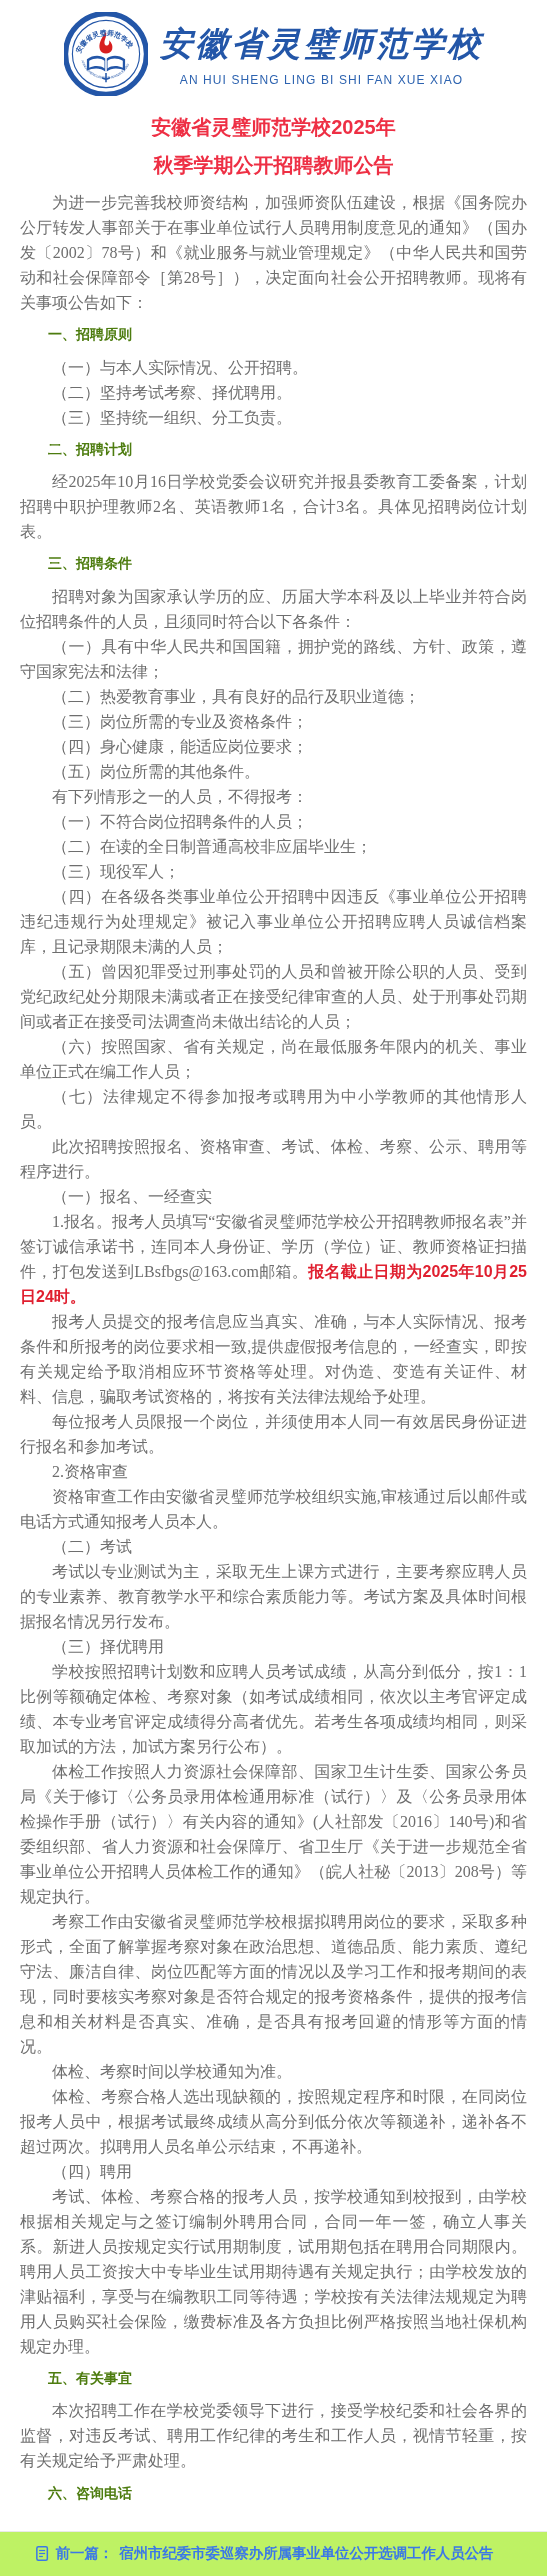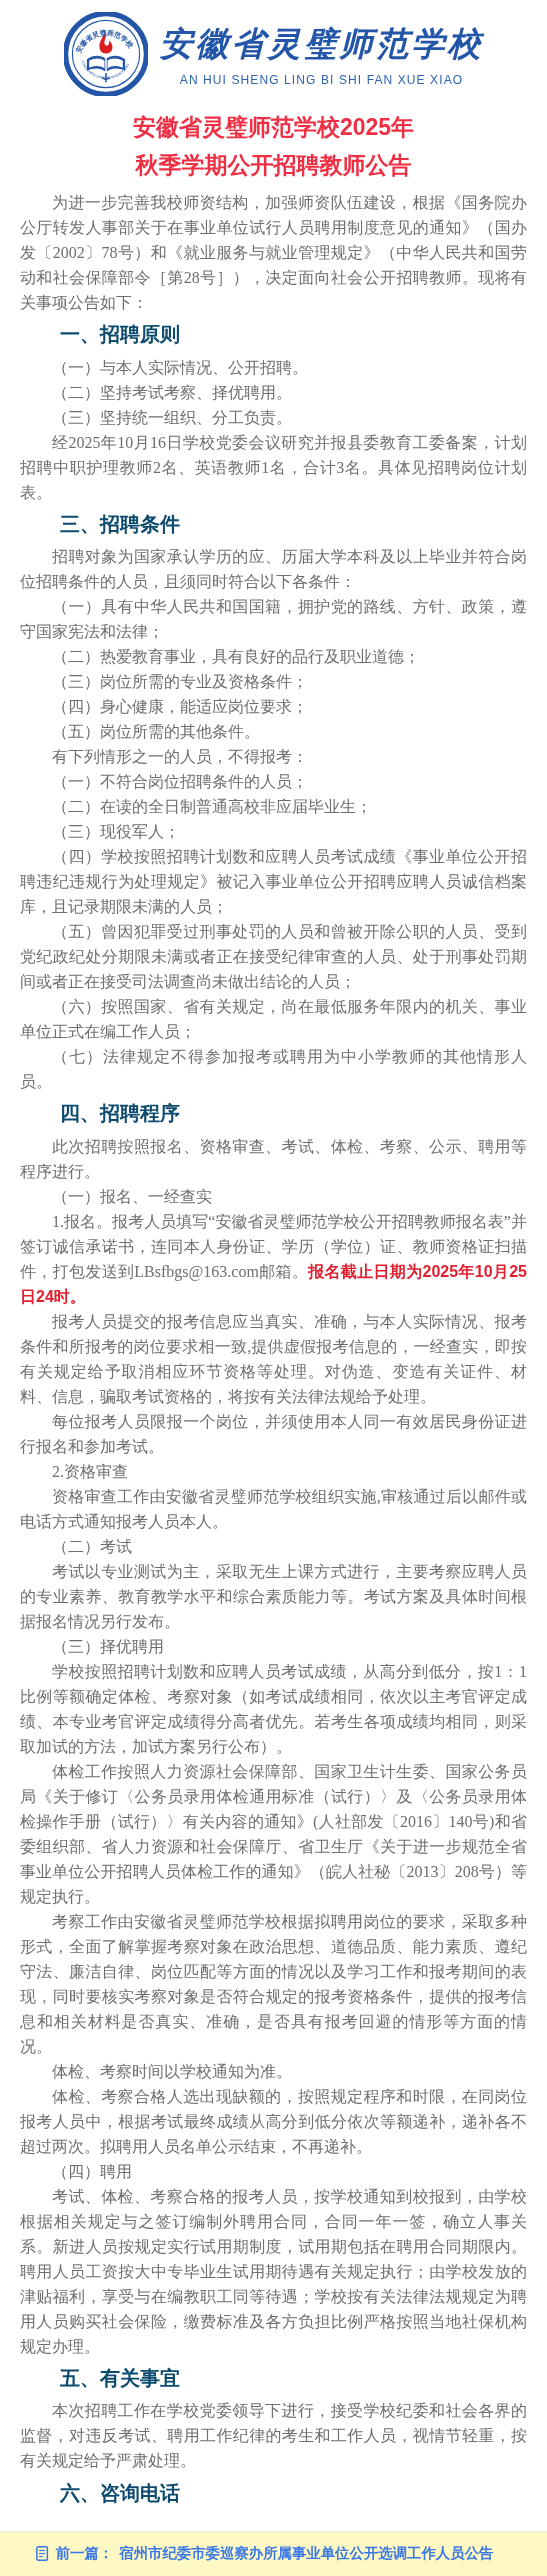--- a/index.html
+++ b/index.html
@@ -8,32 +8,32 @@
 
   
   .header{display:flex;align-items:center;justify-content:center;padding-top:12px;gap:12px;}
   .logo{width:84px;height:84px;flex:0 0 auto;}
   .names{display:flex;flex-direction:column;align-items:center;}
   .zh-name{font-family:"DejaVu Serif","Liberation Serif",serif;font-style:italic;font-weight:bold;
            color:#2356a8;font-size:33px;letter-spacing:3px;line-height:43px;white-space:nowrap;}
   .py-name{color:#2d63b0;font-size:12px;letter-spacing:1.1px;margin-top:8px;white-space:nowrap;}
 
   
-  .title{margin-top:12px;text-align:center;color:#ee2f44;font-weight:bold;font-size:23px;line-height:38px;}
+  .title{margin-top:12px;text-align:center;color:#ee2f44;font-weight:bold;font-size:20px;line-height:38px;}
 
   
   .body{padding:0 20px;margin-top:6px;color:#6e6e6e;font-size:16px;line-height:25px;
         text-align:justify;font-family:"Liberation Serif","DejaVu Serif",serif;}
   .doc-p{margin:0;text-indent:2em;}
-  .doc-h{margin:5.3px 0 5.3px 0;color:#0c4a6e;font-size:20px;font-weight:bold;text-indent:2em;
+  .doc-h{margin:5.3px 0 5.3px 0;color:#4d7c0f;font-size:14px;font-weight:bold;text-indent:2em;
          line-height:29px;font-family:"Liberation Sans",sans-serif;}
   .red-bold{color:#e01f2f;font-weight:bold;font-family:"Liberation Sans",sans-serif;}
 
   
-  .footer{position:absolute;left:0;right:0;bottom:0;height:44px;border-top:0.8px solid #e9e9e9;background:#fef9c3;}
+  .footer{position:absolute;left:0;right:0;bottom:0;height:44px;border-top:0.8px solid #e9e9e9;background:#bef264;}
   .prev-link{position:absolute;left:36px;top:12px;display:flex;align-items:center;gap:6px;
              color:#3b78e7;font-weight:bold;font-size:14.4px;text-decoration:none;cursor:pointer;white-space:nowrap;}
   .prev-icon{width:13.7px;height:15px;flex:0 0 auto;}
 
   
   .watermark{position:absolute;right:4.6px;bottom:0;width:135px;text-align:center;pointer-events:none;}
   .wm-name{font-family:"DejaVu Serif","Liberation Serif",serif;font-style:italic;font-weight:bold;
            font-size:25px;line-height:27px;color:#ffd24a;letter-spacing:1.5px;white-space:nowrap;
            text-shadow:0.8px 0.8px 0 #d92b00,-0.8px -0.8px 0 #d92b00,0.8px -0.8px 0 #d92b00,-0.8px 0.8px 0 #d92b00,1.5px 2.3px 2.3px #8a0000;}
   .wm-bar{margin-top:-1.5px;background:linear-gradient(90deg,#cf0000,#ff7a00);border-radius:1.5px;
@@ -72,37 +72,37 @@
     <div>安徽省灵璧师范学校2025年</div>
     <div>秋季学期公开招聘教师公告</div>
   </div>
 
   <div class="body">
       <p class="doc-p">为进一步完善我校师资结构，加强师资队伍建设，根据《国务院办公厅转发人事部关于在事业单位试行人员聘用制度意见的通知》（国办发〔2002〕78号）和《就业服务与就业管理规定》（中华人民共和国劳动和社会保障部令［第28号］），决定面向社会公开招聘教师。现将有关事项公告如下：</p>
       <h3 class="doc-h">一、招聘原则</h3>
       <p class="doc-p">（一）与本人实际情况、公开招聘。</p>
       <p class="doc-p">（二）坚持考试考察、择优聘用。</p>
       <p class="doc-p">（三）坚持统一组织、分工负责。</p>
+      <h3 class="doc-h">二、招聘计划</h3>
       <p class="doc-p">经2025年10月16日学校党委会议研究并报县委教育工委备案，计划招聘中职护理教师2名、英语教师1名，合计3名。具体见招聘岗位计划表。</p>
       <h3 class="doc-h">三、招聘条件</h3>
       <p class="doc-p">招聘对象为国家承认学历的应、历届大学本科及以上毕业并符合岗位招聘条件的人员，且须同时符合以下各条件：</p>
       <p class="doc-p">（一）具有中华人民共和国国籍，拥护党的路线、方针、政策，遵守国家宪法和法律；</p>
       <p class="doc-p">（二）热爱教育事业，具有良好的品行及职业道德；</p>
       <p class="doc-p">（三）岗位所需的专业及资格条件；</p>
       <p class="doc-p">（四）身心健康，能适应岗位要求；</p>
       <p class="doc-p">（五）岗位所需的其他条件。</p>
       <p class="doc-p">有下列情形之一的人员，不得报考：</p>
       <p class="doc-p">（一）不符合岗位招聘条件的人员；</p>
       <p class="doc-p">（二）在读的全日制普通高校非应届毕业生；</p>
       <p class="doc-p">（三）现役军人；</p>
-      <p class="doc-p">（四）学校按照招聘计划数和应聘人员考试成绩《事业单位公开招聘违纪违规行为处理规定》被记入事业单位公开招聘应聘人员诚信档案库，且记录期限未满的人员；</p>
+      <p class="doc-p">（四）在各级各类事业单位公开招聘中因违反《事业单位公开招聘违纪违规行为处理规定》被记入事业单位公开招聘应聘人员诚信档案库，且记录期限未满的人员；</p>
       <p class="doc-p">（五）曾因犯罪受过刑事处罚的人员和曾被开除公职的人员、受到党纪政纪处分期限未满或者正在接受纪律审查的人员、处于刑事处罚期间或者正在接受司法调查尚未做出结论的人员；</p>
       <p class="doc-p">（六）按照国家、省有关规定，尚在最低服务年限内的机关、事业单位正式在编工作人员；</p>
       <p class="doc-p">（七）法律规定不得参加报考或聘用为中小学教师的其他情形人员。</p>
-      <h3 class="doc-h">四、招聘程序</h3>
       <p class="doc-p">此次招聘按照报名、资格审查、考试、体检、考察、公示、聘用等程序进行。</p>
       <p class="doc-p">（一）报名、一经查实</p>
       <p class="doc-p"><span>1.报名。报考人员填写“安徽省灵璧师范学校公开招聘教师报名表”并签订诚信承诺书，连同本人身份证、学历（学位）证、教师资格证扫描件，打包发送到LBsfbgs@163.com邮箱。</span><span class="red-bold">报名截止日期为2025年10月25日24时。</span></p>
       <p class="doc-p">报考人员提交的报考信息应当真实、准确，与本人实际情况、报考条件和所报考的岗位要求相一致,提供虚假报考信息的，一经查实，即按有关规定给予取消相应环节资格等处理。对伪造、变造有关证件、材料、信息，骗取考试资格的，将按有关法律法规给予处理。</p>
       <p class="doc-p">每位报考人员限报一个岗位，并须使用本人同一有效居民身份证进行报名和参加考试。</p>
       <p class="doc-p">2.资格审查</p>
       <p class="doc-p">资格审查工作由安徽省灵璧师范学校组织实施,审核通过后以邮件或电话方式通知报考人员本人。</p>
       <p class="doc-p">（二）考试</p>
       <p class="doc-p">考试以专业测试为主，采取无生上课方式进行，主要考察应聘人员的专业素养、教育教学水平和综合素质能力等。考试方案及具体时间根据报名情况另行发布。</p>
       <p class="doc-p">（三）择优聘用</p>

